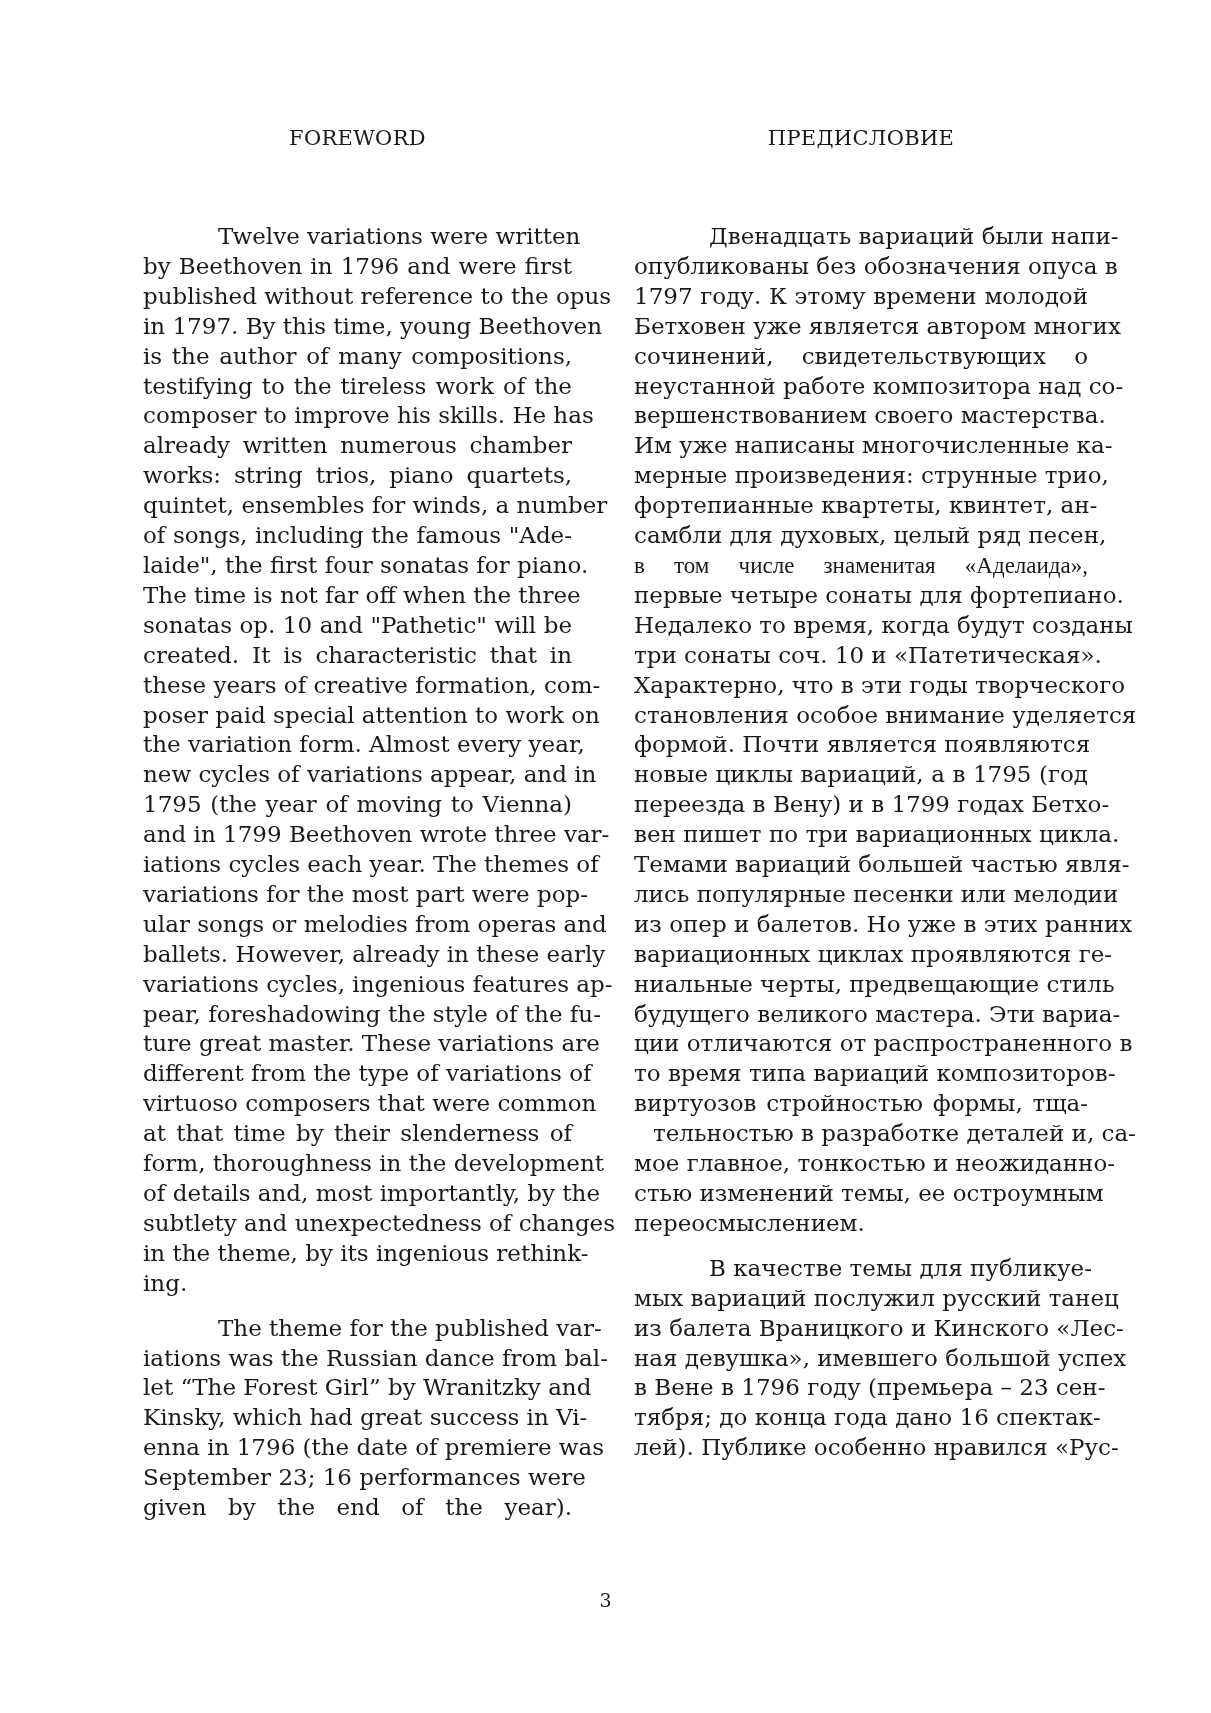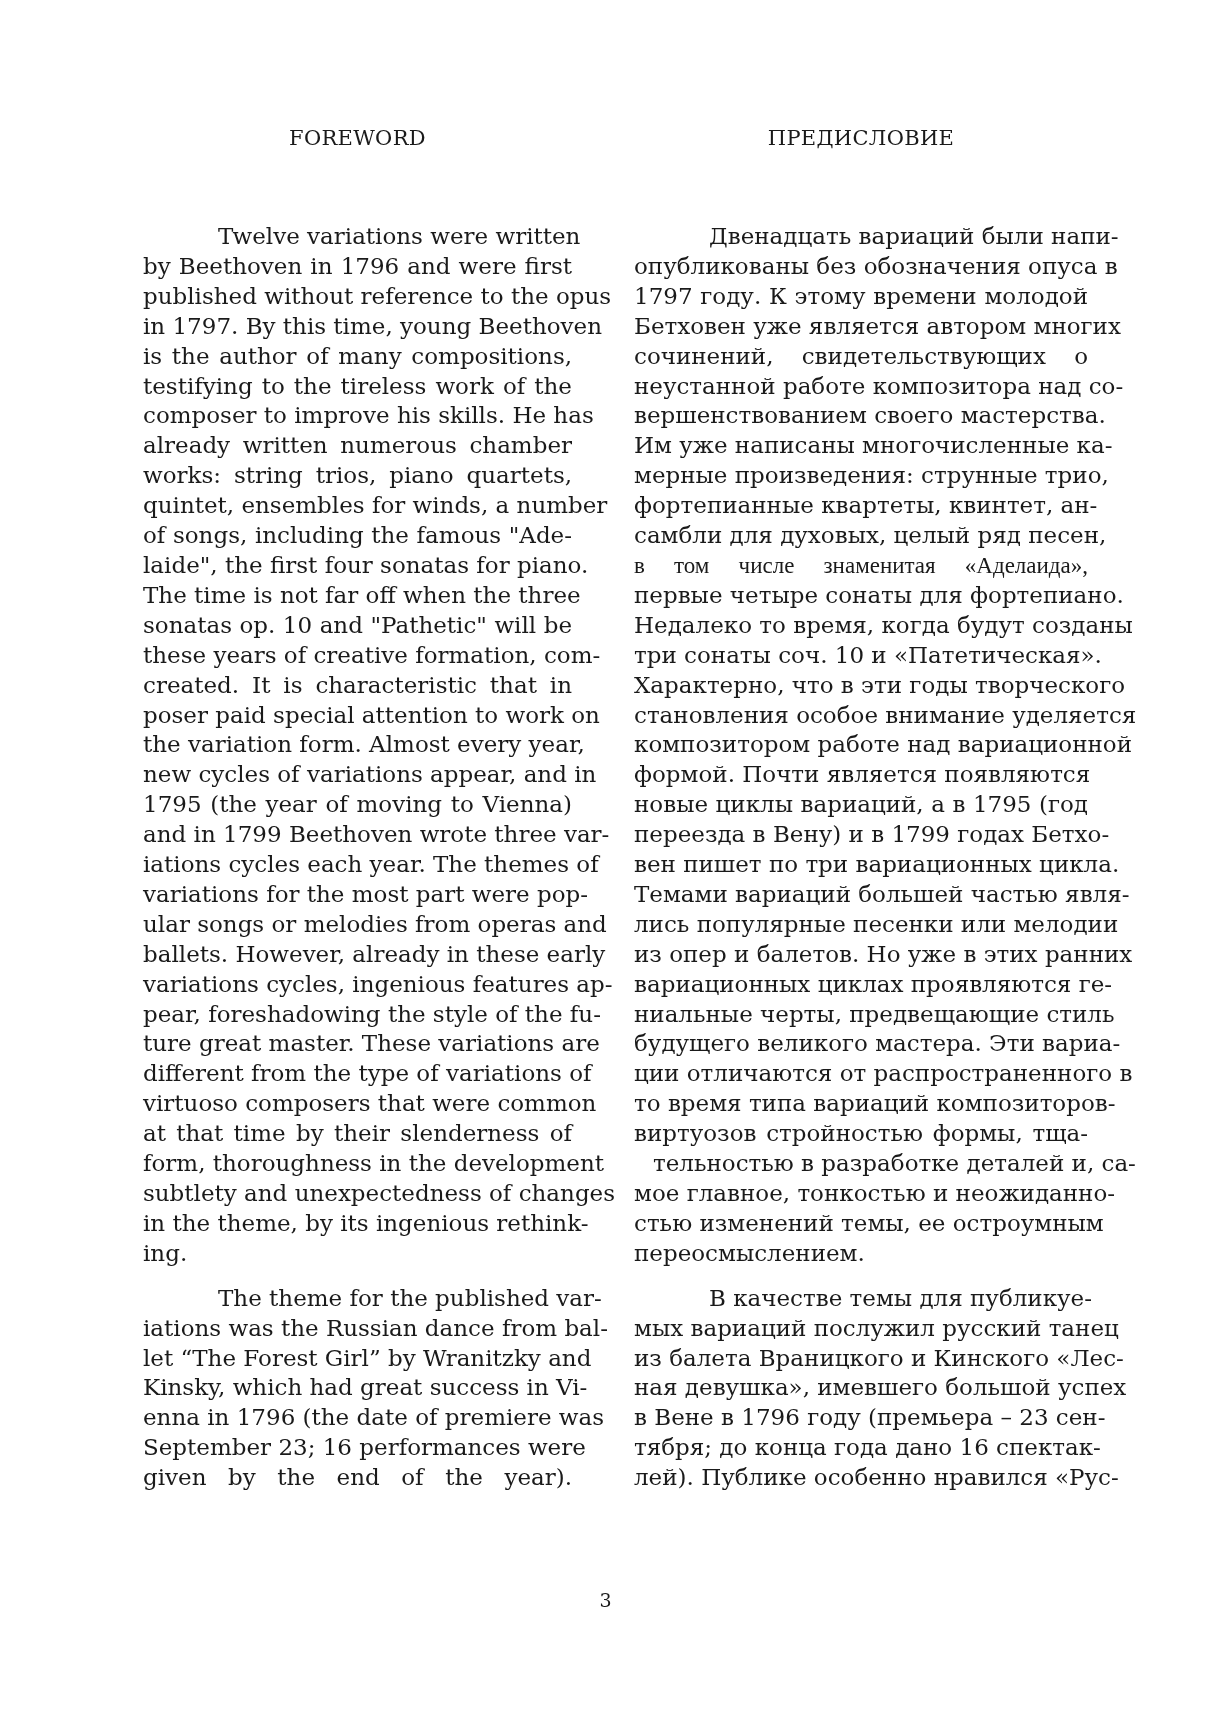--- a/index.html
+++ b/index.html
@@ -33,38 +33,39 @@
         <span class="line" style="text-indent: 0px;">is the author of many compositions,</span>
         <span class="line" style="text-indent: 0px;">testifying to the tireless work of the</span>
         <span class="line" style="text-indent: 0px;">composer to improve his skills. He has</span>
         <span class="line" style="text-indent: 0px;">already written numerous chamber</span>
         <span class="line" style="text-indent: 0px;">works: string trios, piano quartets,</span>
         <span class="line" style="text-indent: 0px;">quintet, ensembles for winds, a number</span>
         <span class="line" style="text-indent: 0px;">of songs, including the famous "Ade-</span>
         <span class="line" style="text-indent: 0px;">laide", the first four sonatas for piano.</span>
         <span class="line" style="text-indent: 0px;">The time is not far off when the three</span>
         <span class="line" style="text-indent: 0px;">sonatas op. 10 and "Pathetic" will be</span>
+        <span class="line" style="text-indent: 0px;">created. It is characteristic that in</span>
         <span class="line" style="text-indent: 0px;">these years of creative formation, com-</span>
-        <span class="line" style="text-indent: 0px;">created. It is characteristic that in</span>
         <span class="line" style="text-indent: 0px;">poser paid special attention to work on</span>
         <span class="line" style="text-indent: 0px;">the variation form. Almost every year,</span>
         <span class="line" style="text-indent: 0px;">new cycles of variations appear, and in</span>
         <span class="line" style="text-indent: 0px;">1795 (the year of moving to Vienna)</span>
         <span class="line" style="text-indent: 0px;">and in 1799 Beethoven wrote three var-</span>
         <span class="line" style="text-indent: 0px;">iations cycles each year. The themes of</span>
         <span class="line" style="text-indent: 0px;">variations for the most part were pop-</span>
         <span class="line" style="text-indent: 0px;">ular songs or melodies from operas and</span>
         <span class="line" style="text-indent: 0px;">ballets. However, already in these early</span>
         <span class="line" style="text-indent: 0px;">variations cycles, ingenious features ap-</span>
         <span class="line" style="text-indent: 0px;">pear, foreshadowing the style of the fu-</span>
         <span class="line" style="text-indent: 0px;">ture great master. These variations are</span>
         <span class="line" style="text-indent: 0px;">different from the type of variations of</span>
         <span class="line" style="text-indent: 0px;">virtuoso composers that were common</span>
         <span class="line" style="text-indent: 0px;">at that time by their slenderness of</span>
         <span class="line" style="text-indent: 0px;">form, thoroughness in the development</span>
+        <span class="line" style="text-indent: 0px;">of details and, most importantly, by the</span>
         <span class="line" style="text-indent: 0px;">subtlety and unexpectedness of changes</span>
         <span class="line" style="text-indent: 0px;">in the theme, by its ingenious rethink-</span>
         <span class="line last" style="text-indent: 0px;">ing.</span>
       </div>
     <div class="para" style="text-indent: 0px;">
         <span class="line" style="text-indent: 75px;">The theme for the published var-</span>
         <span class="line" style="text-indent: 0px;">iations was the Russian dance from bal-</span>
         <span class="line" style="text-indent: 0px;">let “The Forest Girl” by Wranitzky and</span>
         <span class="line" style="text-indent: 0px;">Kinsky, which had great success in Vi-</span>
         <span class="line" style="text-indent: 0px;">enna in 1796 (the date of premiere was</span>
@@ -88,21 +89,20 @@
         <span class="line" style="text-indent: 0px;">Им уже написаны многочисленные ка-</span>
         <span class="line" style="text-indent: 0px;">мерные произведения: струнные трио,</span>
         <span class="line" style="text-indent: 0px;">фортепианные квартеты, квинтет, ан-</span>
         <span class="line" style="text-indent: 0px;">самбли для духовых, целый ряд песен,</span>
         <span class="line" style="text-indent: 0px; font-family: Liberation Serif, serif;">в том числе знаменитая «Аделаида»,</span>
         <span class="line" style="text-indent: 0px;">первые четыре сонаты для фортепиано.</span>
         <span class="line" style="text-indent: 0px;">Недалеко то время, когда будут созданы</span>
         <span class="line" style="text-indent: 0px;">три сонаты соч. 10 и «Патетическая».</span>
         <span class="line" style="text-indent: 0px;">Характерно, что в эти годы творческого</span>
         <span class="line" style="text-indent: 0px;">становления особое внимание уделяется</span>
-        <span class="line" style="text-indent: 0px;">композитором работе над вариационной</span>
         <span class="line" style="text-indent: 0px;">формой. Почти является появляются</span>
         <span class="line" style="text-indent: 0px;">новые циклы вариаций, а в 1795 (год</span>
         <span class="line" style="text-indent: 0px;">переезда в Вену) и в 1799 годах Бетхо-</span>
         <span class="line" style="text-indent: 0px;">вен пишет по три вариационных цикла.</span>
         <span class="line" style="text-indent: 0px;">Темами вариаций большей частью явля-</span>
         <span class="line" style="text-indent: 0px;">лись популярные песенки или мелодии</span>
         <span class="line" style="text-indent: 0px;">из опер и балетов. Но уже в этих ранних</span>
         <span class="line" style="text-indent: 0px;">вариационных циклах проявляются ге-</span>
         <span class="line" style="text-indent: 0px;">ниальные черты, предвещающие стиль</span>
         <span class="line" style="text-indent: 0px;">будущего великого мастера. Эти вариа-</span>

